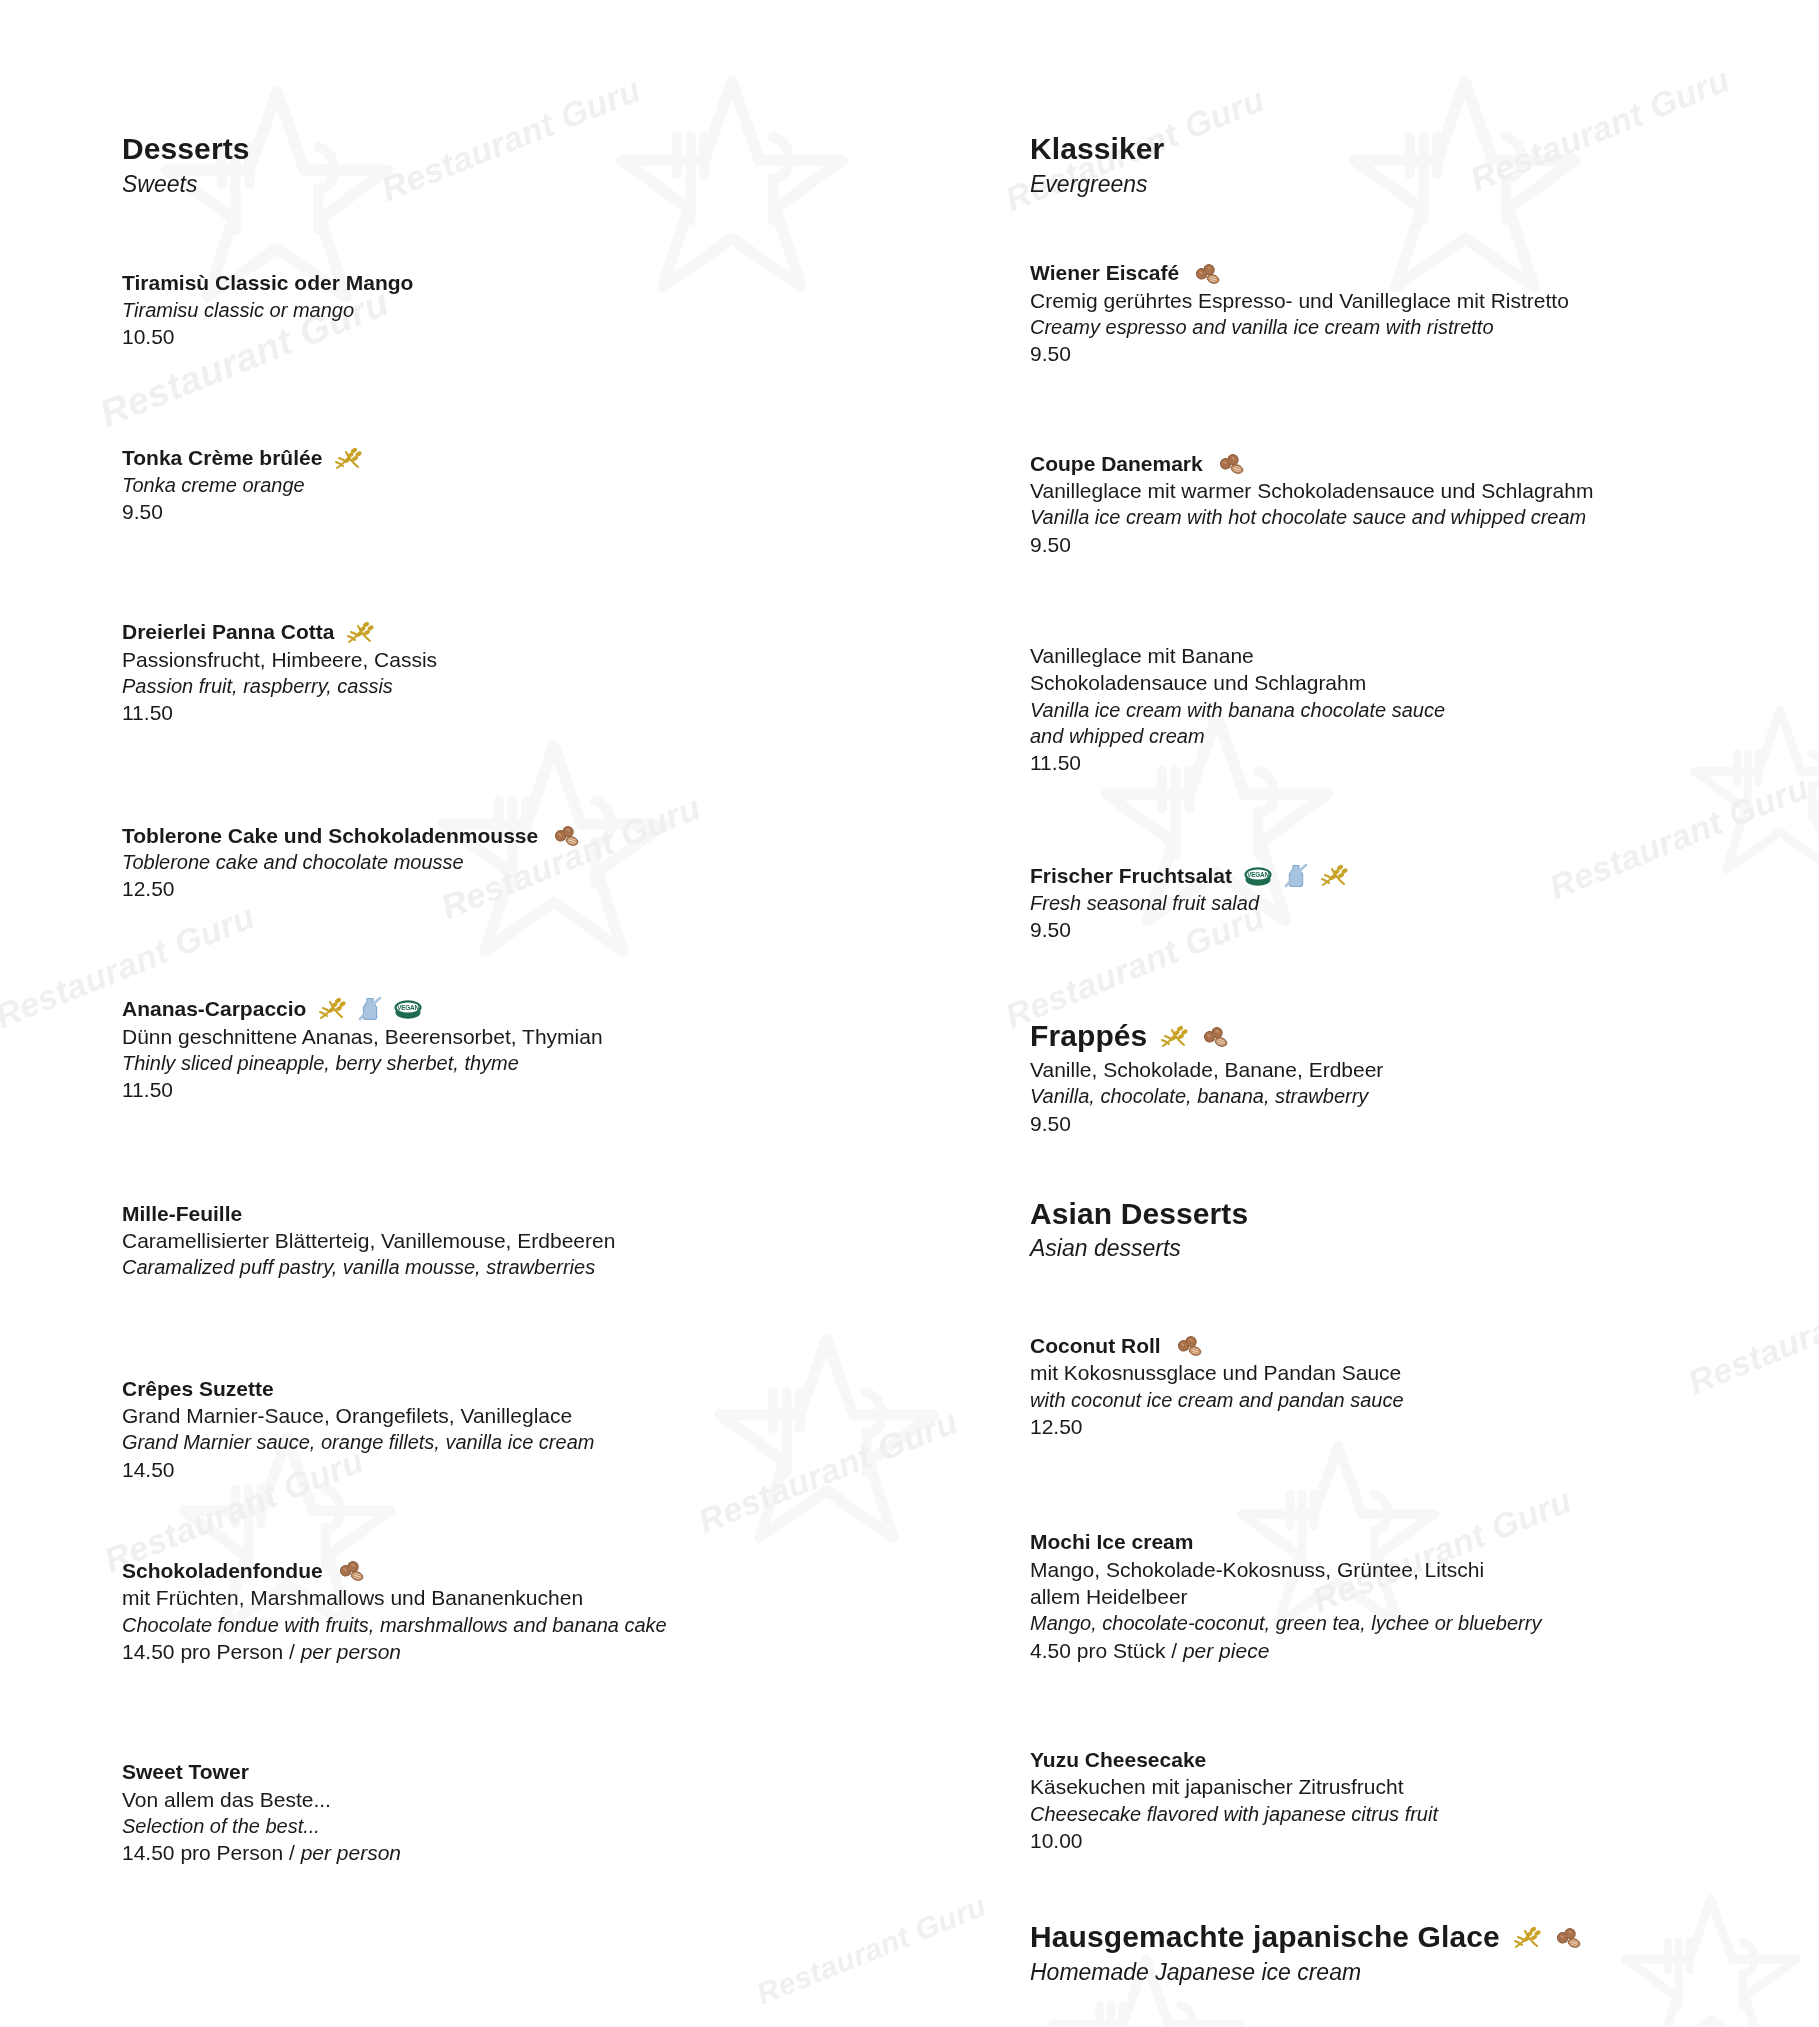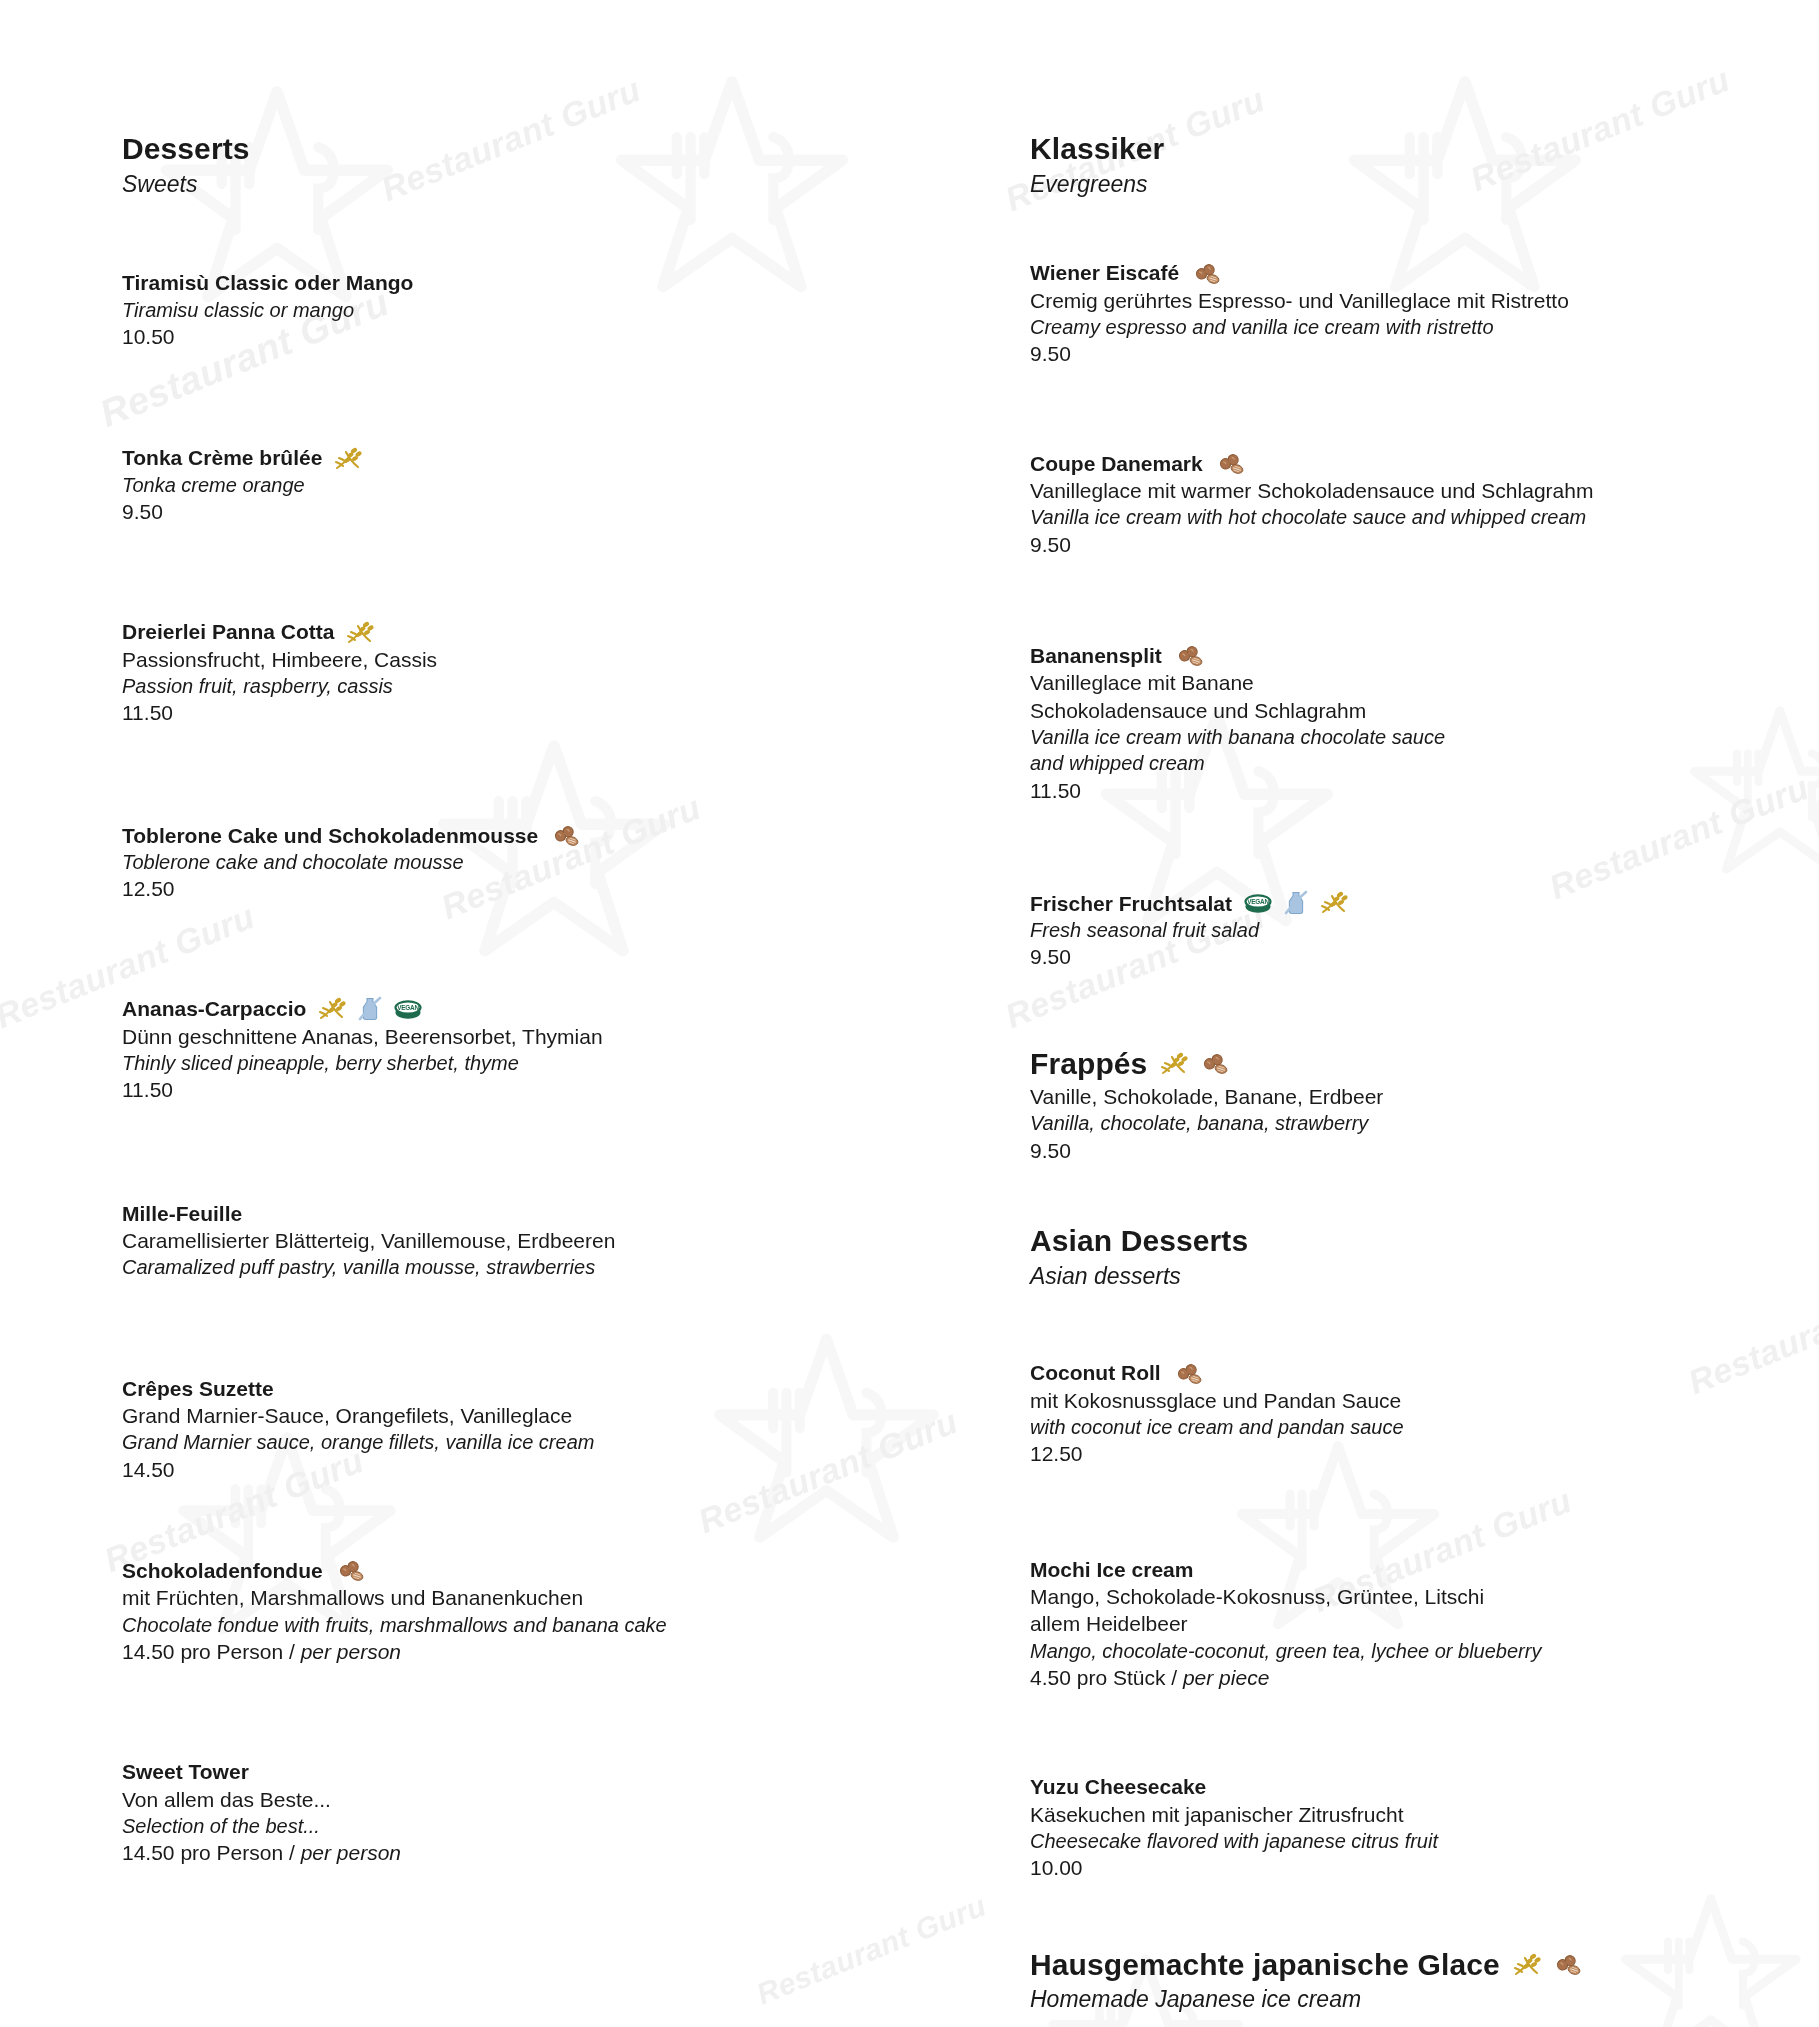--- a/index.html
+++ b/index.html
@@ -456,40 +456,20 @@
       </g>
     </svg>
             </span>
           </span>
         </div>
         <div class="item-desc">Vanilleglace mit warmer Schokoladensauce und Schlagrahm</div>
         <div class="item-desc-en">Vanilla ice cream with hot chocolate sauce and whipped cream</div>
         <div class="item-price"><span>9.50</span></div>
       </div>
       <div class="item" style="margin-top:83px">
-        <div class="item-name">
-          <span>Bananensplit</span>
-          <span class="icons">
-            <span class="ico">
-              <svg width="32" height="26" viewBox="0 0 32 26">
-      <g transform="rotate(-28 15 11)">
-        <path d="M6 11 a5.2 5.2 0 0 1 5.2 -5.2 a4.4 4.4 0 0 1 4.2 3 a4.4 4.4 0 0 1 4.2 -3 A5.2 5.2 0 0 1 24.8 11 a5.2 5.2 0 0 1 -5.2 5.2 a4.4 4.4 0 0 1 -4.2 -3 a4.4 4.4 0 0 1 -4.2 3 A5.2 5.2 0 0 1 6 11 Z" fill="#a9714b" stroke="#8b5a36" stroke-width="1"></path>
-        <path d="M10 8.2 q2 1.2 1.4 3.2" stroke="#d5a47e" stroke-width="1.1" fill="none" opacity=".85"></path>
-        <path d="M19.5 8.2 q2 1.2 1.4 3.2" stroke="#d5a47e" stroke-width="1.1" fill="none" opacity=".85"></path>
-      </g>
-      <g transform="rotate(18 23 18)">
-        <ellipse cx="23" cy="18" rx="6" ry="4.1" fill="#c08a5e" stroke="#8b5a36" stroke-width=".9"></ellipse>
-        <path d="M19 18 h8" stroke="#f0ddcb" stroke-width="1.1"></path>
-        <path d="M20 16 h6" stroke="#f0ddcb" stroke-width=".9" opacity=".8"></path>
-        <path d="M20 20 h6" stroke="#f0ddcb" stroke-width=".9" opacity=".8"></path>
-      </g>
-    </svg>
-            </span>
-          </span>
-        </div>
         <div class="item-desc">Vanilleglace mit Banane</div>
         <div class="item-desc">Schokoladensauce und Schlagrahm</div>
         <div class="item-desc-en">Vanilla ice cream with banana chocolate sauce</div>
         <div class="item-desc-en">and whipped cream</div>
         <div class="item-price"><span>11.50</span></div>
       </div>
       <div class="item" style="margin-top:84px">
         <div class="item-name">
           <span>Frischer Fruchtsalat</span>
           <span class="icons">

